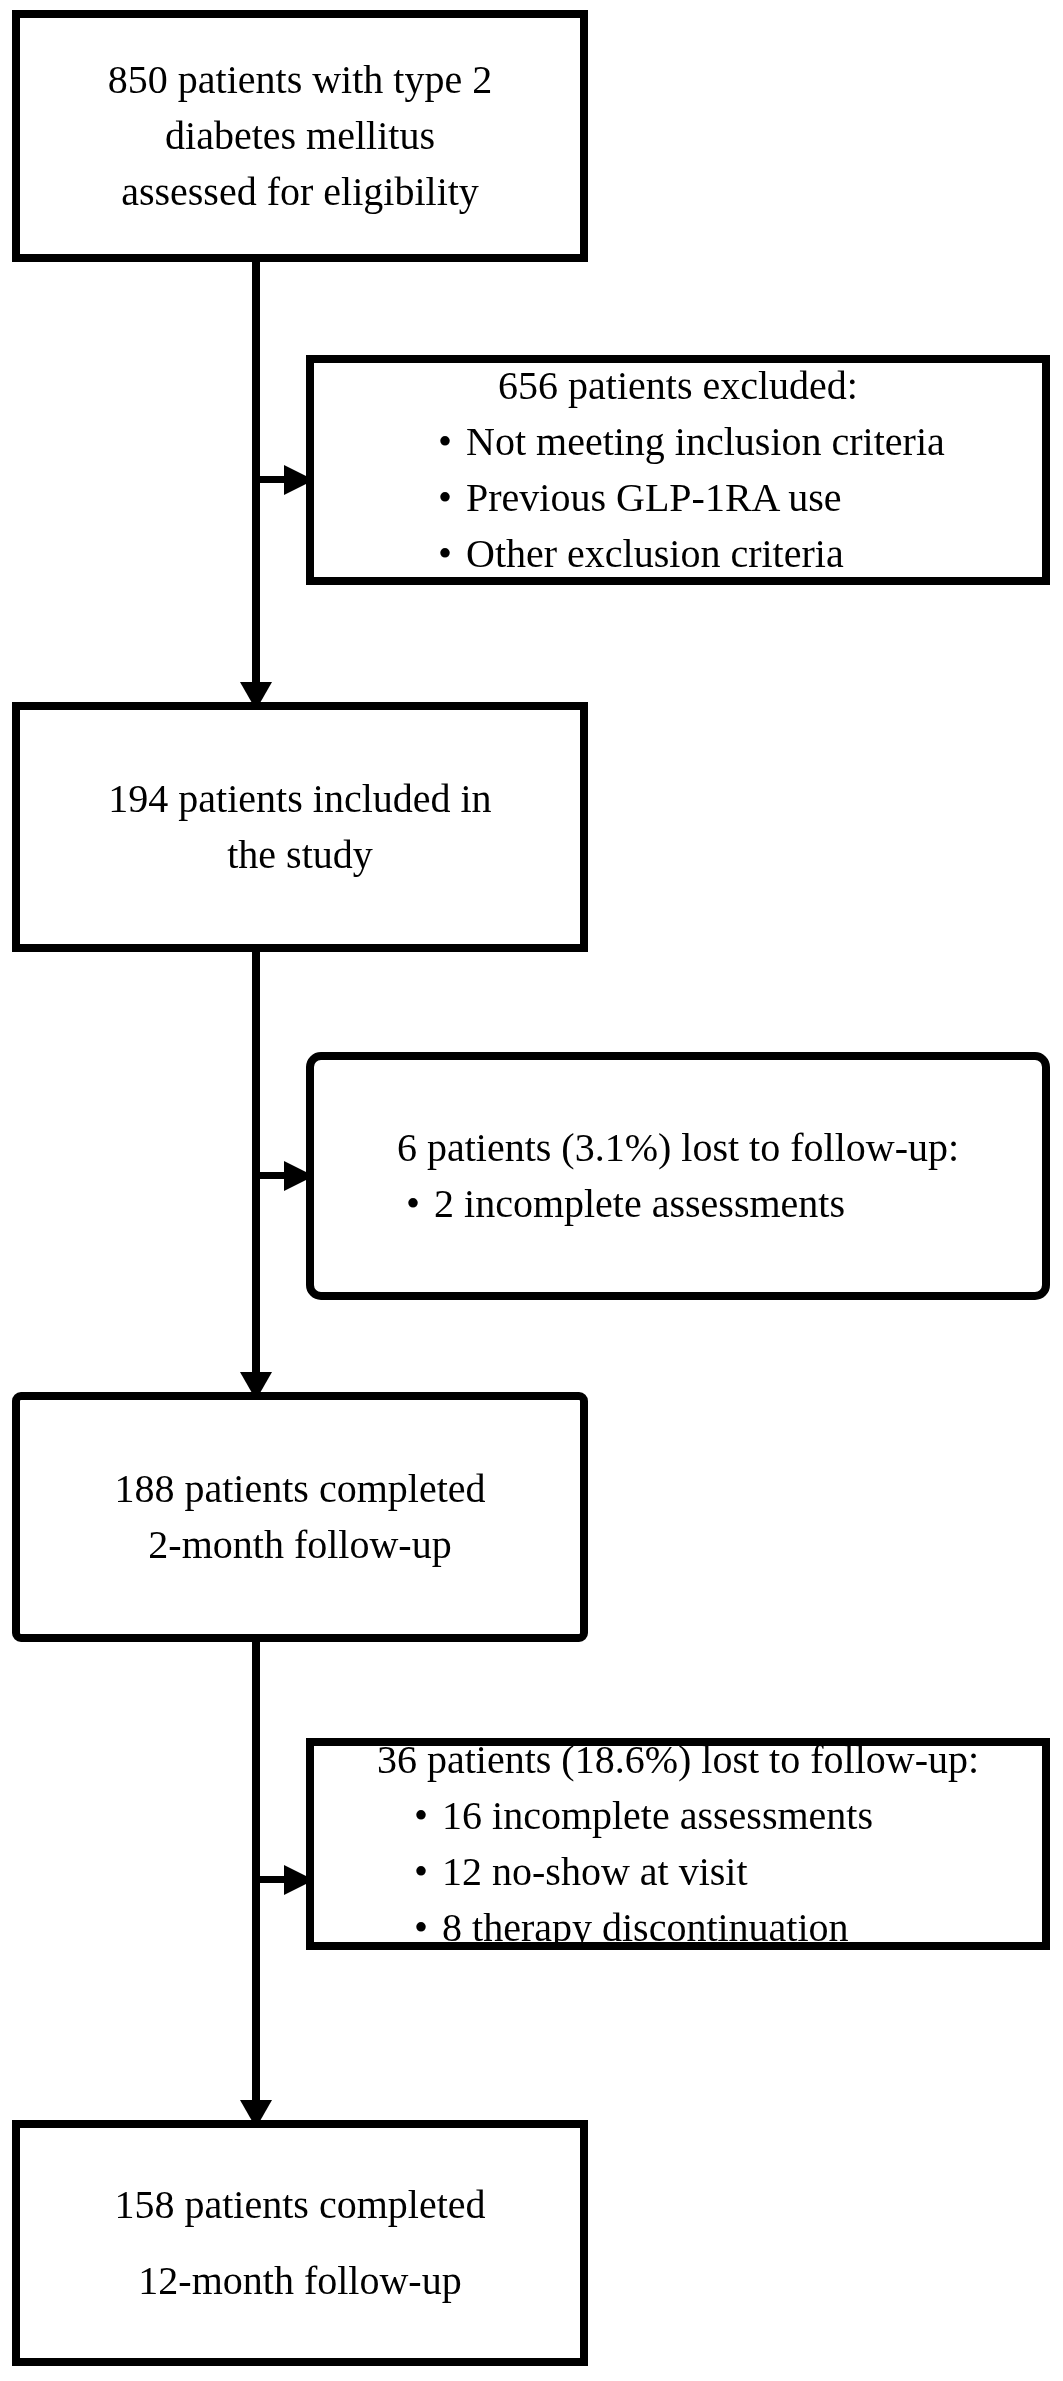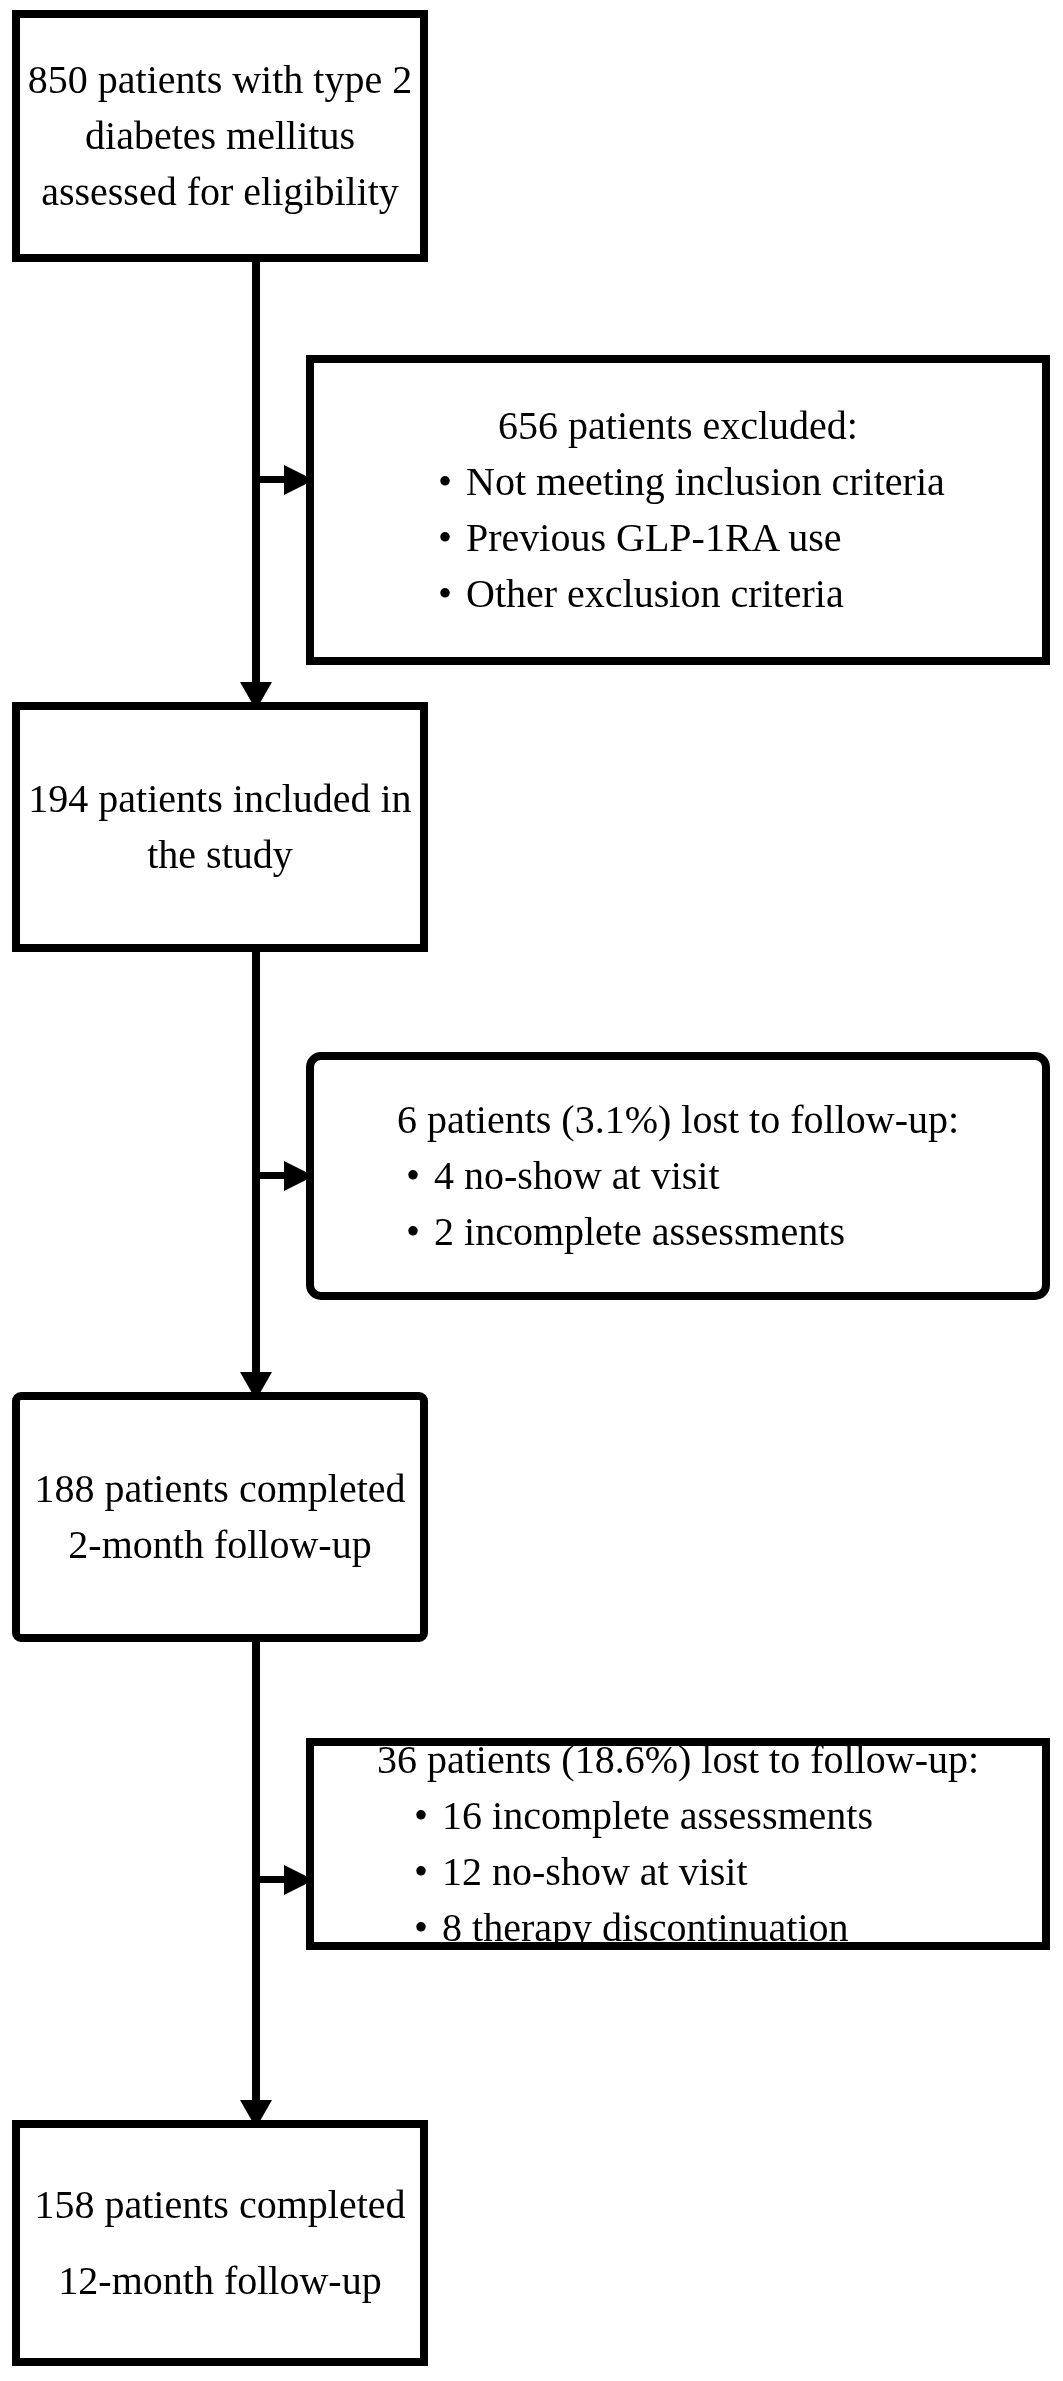--- a/index.html
+++ b/index.html
@@ -23,33 +23,33 @@
     background: #ffffff;
     display: flex;
     flex-direction: column;
     justify-content: center;
     align-items: center;
     font-size: 40px;
     line-height: 56px;
   }
   .main-box {
     left: 12px;
-    width: 416px;
+    width: 576px;
     text-align: center;
   }
   #box-eligibility   { top: 10px;   height: 252px; }
   #box-included      { top: 702px;  height: 250px; }
   #box-completed-6mo { top: 1392px; height: 250px; border-radius: 9px; }
   #box-completed-12mo{ top: 2120px; height: 246px; line-height: 76px; }
   .side-box {
     left: 306px;
     width: 744px;
     align-items: stretch;
   }
-  #box-excluded   { top: 355px;  height: 310px; }
+  #box-excluded   { top: 355px;  height: 230px; }
   #box-lost-6mo   { top: 1052px; height: 248px; border-radius: 15px; }
   #box-lost-12mo  { top: 1738px; height: 212px; }
   .side-title {
     text-align: center;
     white-space: nowrap;
   }
   .bullet-item {
     text-align: left;
     white-space: nowrap;
   }
@@ -132,21 +132,20 @@
     <div class="line">the study</div>
   </div>
 
   <div class="vline" id="vline-2"></div>
   <div class="arrow-down" id="arrow-down-2"></div>
   <div class="hline" id="hline-2"></div>
   <div class="arrow-right" id="arrow-right-2"></div>
 
   <div class="box side-box" id="box-lost-6mo">
     <div class="side-title">6 patients (3.1%) lost to follow-up:</div>
-    <div class="bullet-item"><span class="bullet">•</span><span>4 no-show at visit</span></div>
     <div class="bullet-item"><span class="bullet">•</span><span>2 incomplete assessments</span></div>
   </div>
 
   <div class="box main-box" id="box-completed-6mo">
     <div class="line">188 patients completed</div>
     <div class="line">2-month follow-up</div>
   </div>
 
   <div class="vline" id="vline-3"></div>
   <div class="arrow-down" id="arrow-down-3"></div>

